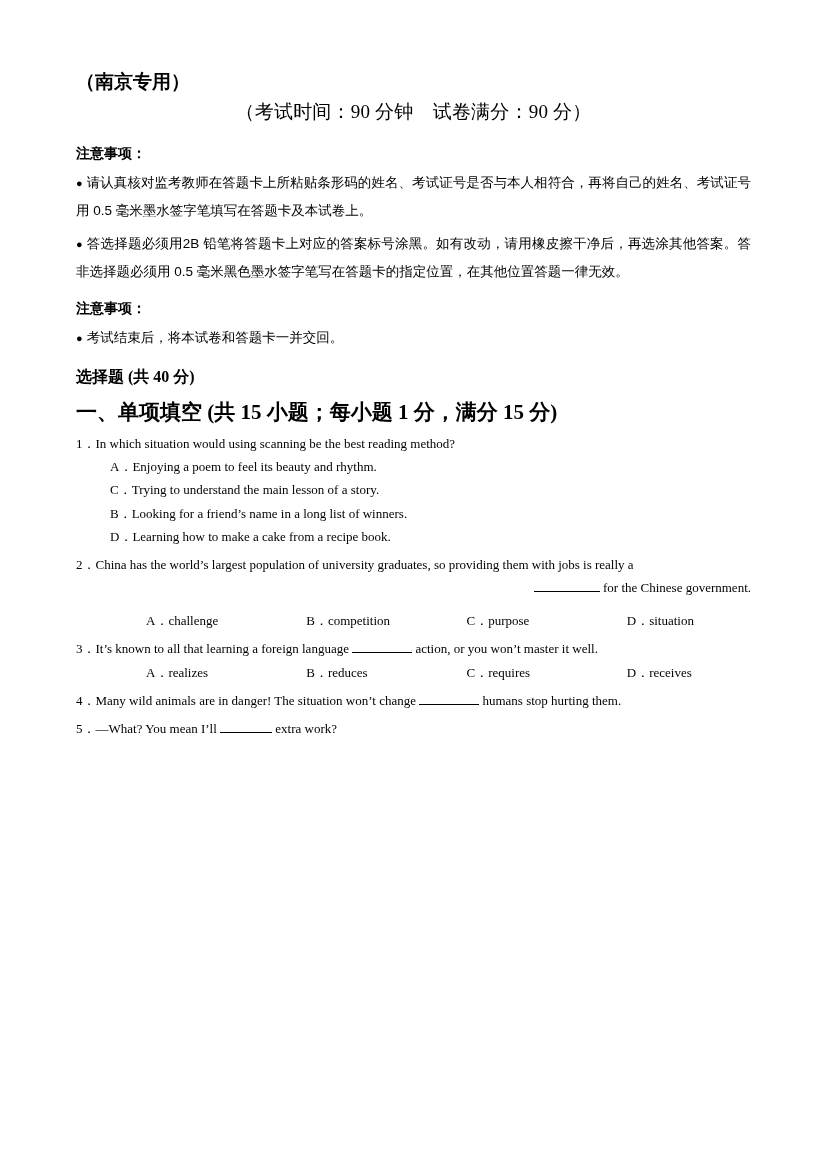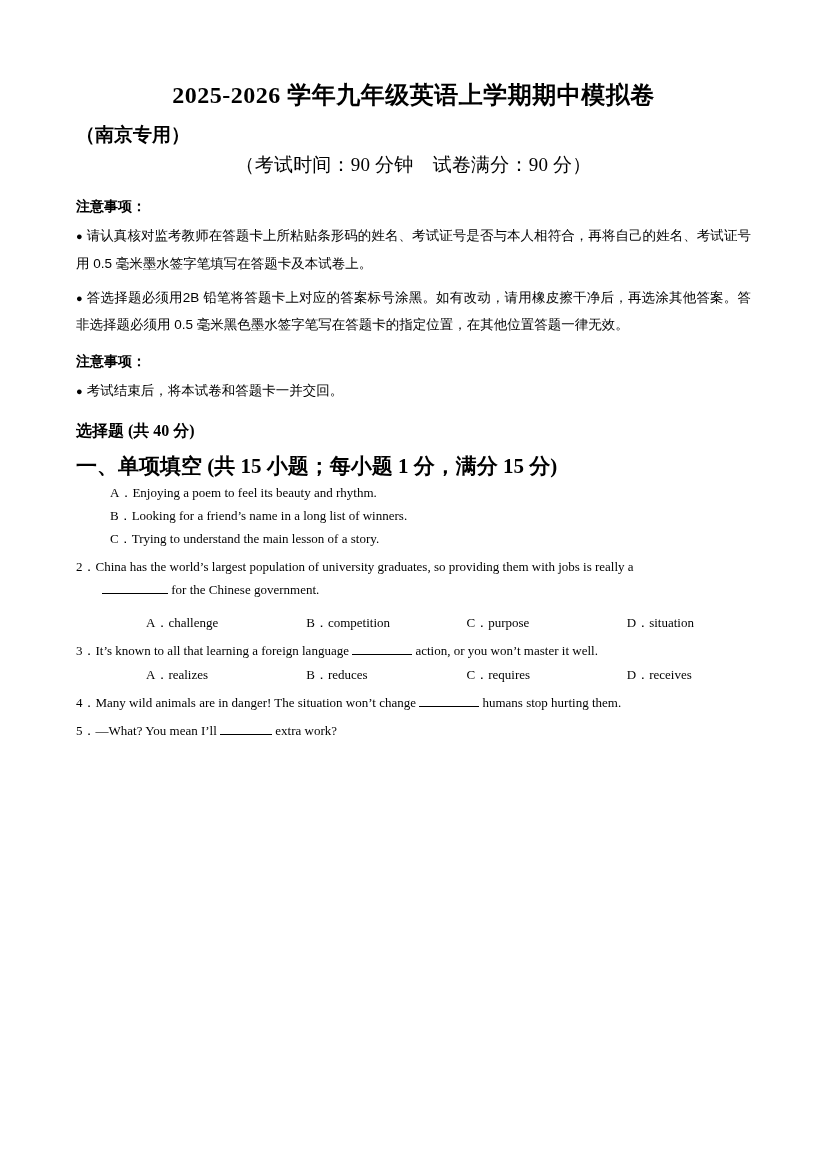--- a/index.html
+++ b/index.html
@@ -79,20 +79,21 @@
     text-align: justify;
   }
   .question .qnum {
     display: inline;
   }
   .q-continuation {
     font-size: 13px;
     line-height: 1.62;
     margin: 2px 0 12px 0;
     padding-left: 26px;
+    text-align: right;
   }
   .option-line {
     font-size: 13px;
     line-height: 1.62;
     margin: 2px 0 0 0;
     padding-left: 34px;
   }
   .options-row {
     font-size: 13px;
     line-height: 1.62;
@@ -112,38 +113,39 @@
     height: 13px;
   }
   .blank.short { min-width: 52px; }
   .blank.long { min-width: 66px; }
 </style>
 </head>
 <body>
 
 <div class="page">
 
-  <h1 class="title">2025-2026 学年九年级英语上学期期中模拟卷</h1>
   <h2 class="subtitle">（南京专用）</h2>
   <p class="exam-info">（考试时间：90 分钟　试卷满分：90 分）</p>
 
   <p class="notice-heading">注意事项：</p>
 
   <p class="bullet-item"><span class="dot">●</span><span>请认真核对监考教师在答题卡上所粘贴条形码的姓名、考试证号是否与本人相符合，再将自己的姓名、考试证号用 0.5 毫米墨水签字笔填写在答题卡及本试卷上。</span></p>
   <p class="bullet-item"><span class="dot">●</span><span>答选择题必须用2B 铅笔将答题卡上对应的答案标号涂黑。如有改动，请用橡皮擦干净后，再选涂其他答案。答非选择题必须用 0.5 毫米黑色墨水签字笔写在答题卡的指定位置，在其他位置答题一律无效。</span></p>
 
   <p class="notice-heading second">注意事项：</p>
   <p class="bullet-item"><span class="dot">●</span><span>考试结束后，将本试卷和答题卡一并交回。</span></p>
 
   <h3 class="section-title">选择题 (共 40 分)</h3>
   <h4 class="part-title">一、单项填空 (共 15 小题；每小题 1 分，满分 15 分)</h4>
 
+  <p class="question"><span class="qnum">1．</span><span>In which situation would using scanning be the best reading method?</span></p>
   <p class="option-line">A．Enjoying a poem to feel its beauty and rhythm.</p>
+  <p class="option-line">C．Trying to understand the main lesson of a story.</p>
   <p class="option-line">B．Looking for a friend’s name in a long list of winners.</p>
-  <p class="option-line">C．Trying to understand the main lesson of a story.</p>
+  <p class="option-line">D．Learning how to make a cake from a recipe book.</p>
 
   <p class="question"><span class="qnum">2．</span><span>China has the world’s largest population of university graduates, so providing them with jobs is really a</span></p>
   <p class="q-continuation"><span class="blank long"></span><span> for the Chinese government.</span></p>
   <div class="options-row">
     <span class="opt">A．challenge</span>
     <span class="opt">B．competition</span>
     <span class="opt">C．purpose</span>
     <span class="opt">D．situation</span>
   </div>
 

